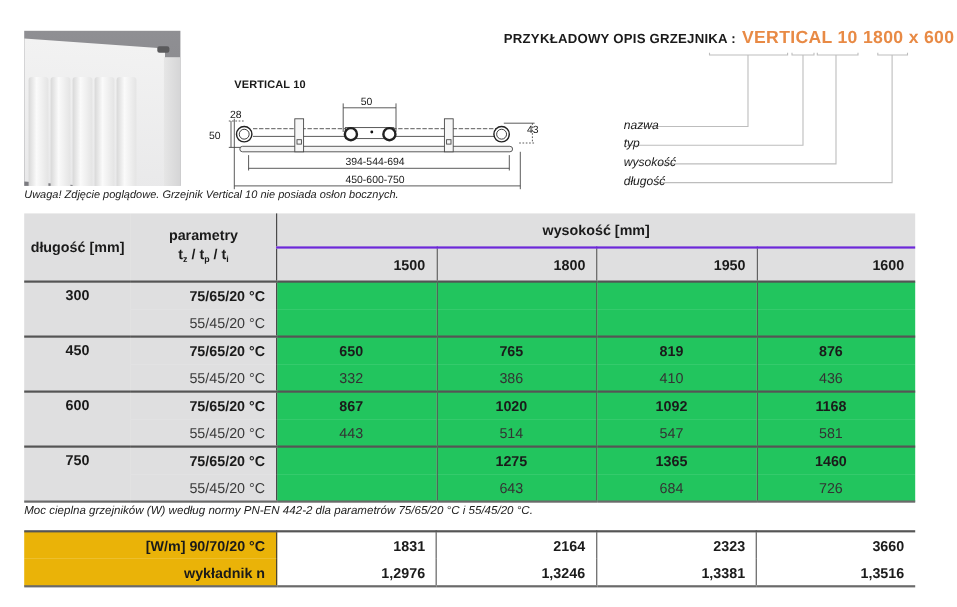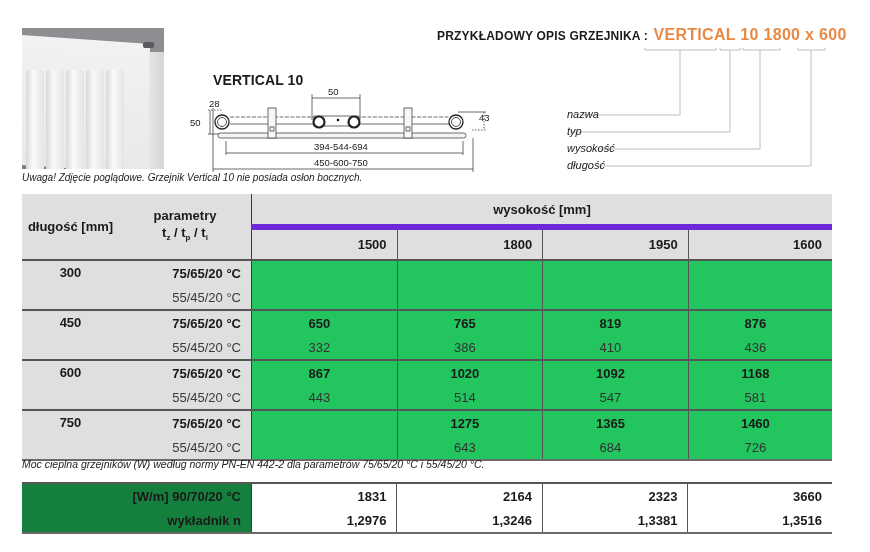--- a/index.html
+++ b/index.html
@@ -10,64 +10,64 @@
   .photo { position: absolute; left: 22px; top: 28px; width: 142px; height: 141px;
            background: linear-gradient(180deg, #8f8f93 0%, #8a8a8e 40%, #7b7b80 100%); overflow: hidden; }
   .photo .panel { position: absolute; left: 0; top: 16px; width: 128px; height: 130px;
            background: linear-gradient(180deg, #f2f2f2 0%, #e9e9ea 100%); transform: skewY(4deg); transform-origin: right top; }
   .photo .side { position: absolute; left: 127px; top: 24px; width: 15px; height: 125px;
            background: linear-gradient(90deg, #e6e6e6, #d5d5d6); }
   .photo .fin { position: absolute; top: 42px; width: 18px; height: 110px;
            background: linear-gradient(90deg, #d8d8d8 0%, #fafafa 40%, #e4e4e4 100%); border-radius: 3px 3px 0 0; }
   .photo .valve { position: absolute; left: 121px; top: 14px; width: 11px; height: 6px; background: #5a5a5c; border-radius: 2px; }
 
-  .diagram-title { position: absolute; left: 213px; top: 72px; font-size: 14px; font-weight: bold; letter-spacing: 0.1px; }
+  .diagram-title { position: absolute; left: 213px; top: 72px; font-size: 10px; font-weight: bold; letter-spacing: 0.1px; }
   .diagram { position: absolute; left: 188px; top: 86px; width: 310px; height: 88px; }
   .diagram text { font-family: "Liberation Sans", sans-serif; font-size: 9.5px; fill: #1a1a1a; }
 
-  .example { position: absolute; left: 437px; top: 26px; font-size: 12px; font-weight: bold; letter-spacing: 0.2px; white-space: nowrap; }
+  .example { position: absolute; left: 458px; top: 26px; font-size: 12px; font-weight: bold; letter-spacing: 0.2px; white-space: nowrap; }
   .example .model { color: #e88a45; font-size: 16px; font-weight: bold; letter-spacing: 0.3px; }
   .example .sep { margin-right: 2px; }
 
   .legend-lines { position: absolute; left: 560px; top: 40px; width: 310px; height: 130px; }
   .legend-label { position: absolute; left: 567px; font-size: 11px; font-style: italic; color: #1a1a1a; }
 
   .note { position: absolute; left: 22px; top: 172px; font-size: 10px; font-style: italic; white-space: nowrap; }
   .note b { font-weight: normal; }
 
   
   table { border-collapse: collapse; position: absolute; }
   .main { left: 22px; top: 194px; width: 810px; }
   .main td, .main th { padding: 0; font-size: 13px; }
   .hdr-gray { background: #dfdfe0; }
   .lcol { background: #dfdfe0; }
   .h1 th { height: 30px; font-weight: bold; }
   .h2 th { height: 29px; font-weight: bold; text-align: right; padding-right: 10px; }
   .len-h { width: 97px; text-align: center; vertical-align: middle; font-weight: bold; }
   .par-h { width: 132px; text-align: center; vertical-align: middle; font-weight: bold; line-height: 17px; border-right: 1.5px solid #3a3a3a; }
   .par-h sub { font-size: 8px; vertical-align: -3px; }
-  .wys-h { text-align: center; border-bottom: 6px solid #6d28d9; }
+  .wys-h { text-align: center; border-bottom: 2px solid #6d28d9; }
   .col-sep { border-left: 1.5px solid #555; }
 
   .group td { height: 24px; }
   .group.first-row td { border-top: 2px solid #555; margin-left: 42px; }
   .len { text-align: center; font-weight: bold; }
   .par { text-align: right; padding-right: 10px !important; border-right: 1.5px solid #3a3a3a; }
   .par.bold { font-weight: bold; }
   .par.light { color: #3a3a3a; margin-top: 39px; }
   .val { text-align: center; padding-right: 10px !important; background: #22c55e; }
   .val.bold { font-weight: bold; }
   .val.light { color: #333; }
   .bottom-border td { border-bottom: 2px solid #6a6a6a; }
 
   .footnote { position: absolute; left: 22px; top: 458px; font-size: 10.5px; font-style: italic; color: #222; white-space: nowrap; }
 
   .extra { left: 22px; top: 482px; width: 810px; border-top: 2px solid #555; }
   .extra td { height: 24px; font-size: 13px; font-weight: bold; padding: 0; }
-  .extra .lab { width: 219px; background: #15803d; text-align: right; padding-right: 10px; border-right: 1.5px solid #3a3a3a; }
+  .extra .lab { width: 219px; background: #eab308; text-align: right; padding-right: 10px; border-right: 1.5px solid #3a3a3a; }
   .extra .v { text-align: right; padding-right: 10px; }
   .extra tr:last-child td { border-bottom: 2px solid #6a6a6a; }
 </style>
 </head>
 <body>
 
 <div class="photo">
   <div class="panel"></div>
   <div class="fin" style="left:4px"></div>
   <div class="fin" style="left:24px"></div>

